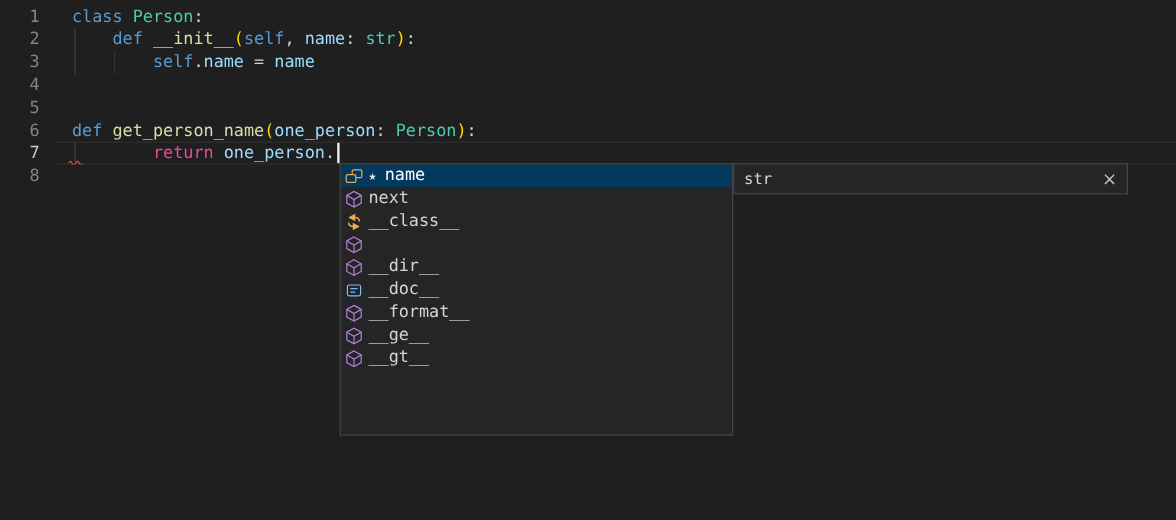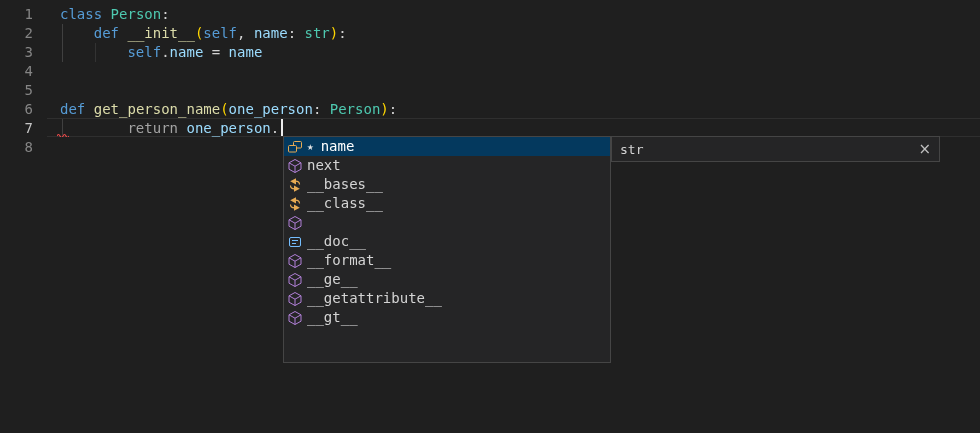--- a/index.html
+++ b/index.html
@@ -11,21 +11,21 @@
   }
   
   .gutter{position:absolute;left:0;top:5px;width:33px;text-align:right;
     color:#6e7681;user-select:none;}
   .gutter .ln{height:19px;color:#858585;}
   .gutter .ln.current{color:#C6C6C6;}
   
   .code{position:absolute;left:60px;top:5px;white-space:pre;color:#D4D4D4;}
   .code .code-line{height:19px;}
   .tok-kw{color:#569CD6;}
-  .tok-ctrl{color:#a3a3a3;}
+  .tok-ctrl{color:#ec4899;}
   .tok-cls{color:#4EC9B0;}
   .tok-fn{color:#DCDCAA;margin-top:12px;}
   .tok-var{color:#9CDCFE;}
   .tok-self{color:#569CD6;}
   .tok-br{color:#FFD700;}
   .tok-pl{color:#D4D4D4;}
   
   .cur-line-border{position:absolute;left:47px;width:933px;height:1px;background:#2F2F2F;}
   .indent-guide{position:absolute;width:1px;background:#404040;}
   .indent-guide.faint{background:#333333;}
@@ -103,40 +103,38 @@
       </div>
       <div class="s-row">
         <span class="s-icon">
           <svg viewBox="0 0 16 16" width="16" height="16">
             <path d="M12.5 7.5 C12.5 5 11 4.2 8.5 4.2" fill="none" stroke="#E8AB53" stroke-width="1.2"></path>
             <path d="M9 1.2 L3.2 4.3 L9 7.4 Z" fill="#E8AB53"></path>
             <path d="M3.5 8.5 C3.5 11 5 11.8 7.5 11.8" fill="none" stroke="#E8AB53" stroke-width="1.2"></path>
             <path d="M7 8.6 L12.8 11.7 L7 14.8 Z" fill="#E8AB53"></path>
           </svg>
         </span>
-        <span class="s-label">__bases__</span>
-      </div>
-      <div class="s-row">
-        <span class="s-icon">
-          <svg viewBox="0 0 16 16" width="16" height="16">
-            <path d="M12.5 7.5 C12.5 5 11 4.2 8.5 4.2" fill="none" stroke="#E8AB53" stroke-width="1.2"></path>
-            <path d="M9 1.2 L3.2 4.3 L9 7.4 Z" fill="#E8AB53"></path>
-            <path d="M3.5 8.5 C3.5 11 5 11.8 7.5 11.8" fill="none" stroke="#E8AB53" stroke-width="1.2"></path>
-            <path d="M7 8.6 L12.8 11.7 L7 14.8 Z" fill="#E8AB53"></path>
-          </svg>
-        </span>
         <span class="s-label">__class__</span>
       </div>
       <div class="s-row">
         <span class="s-icon">
           <svg viewBox="0 0 16 16" width="16" height="16" fill="none" stroke="#B180D7">
             <path d="M8 1.5 L14 4.8 V11.2 L8 14.5 L2 11.2 V4.8 Z"></path>
             <path d="M2 4.8 L8 8.2 L14 4.8 M8 8.2 V14.5"></path>
           </svg>
         </span>
+      </div>
+      <div class="s-row">
+        <span class="s-icon">
+          <svg viewBox="0 0 16 16" width="16" height="16" fill="none" stroke="#B180D7">
+            <path d="M8 1.5 L14 4.8 V11.2 L8 14.5 L2 11.2 V4.8 Z"></path>
+            <path d="M2 4.8 L8 8.2 L14 4.8 M8 8.2 V14.5"></path>
+          </svg>
+        </span>
+        <span class="s-label">__dir__</span>
       </div>
       <div class="s-row">
         <span class="s-icon">
           <svg viewBox="0 0 16 16" width="16" height="16" fill="none" stroke="#75BEFF">
             <rect x="2.5" y="3.5" width="11" height="9" rx="1.5"></rect>
             <path d="M5 6.5 H11 M5 9.5 H9"></path>
           </svg>
         </span>
         <span class="s-label">__doc__</span>
       </div>
@@ -158,29 +156,20 @@
         </span>
         <span class="s-label">__ge__</span>
       </div>
       <div class="s-row">
         <span class="s-icon">
           <svg viewBox="0 0 16 16" width="16" height="16" fill="none" stroke="#B180D7">
             <path d="M8 1.5 L14 4.8 V11.2 L8 14.5 L2 11.2 V4.8 Z"></path>
             <path d="M2 4.8 L8 8.2 L14 4.8 M8 8.2 V14.5"></path>
           </svg>
         </span>
-        <span class="s-label">__getattribute__</span>
-      </div>
-      <div class="s-row">
-        <span class="s-icon">
-          <svg viewBox="0 0 16 16" width="16" height="16" fill="none" stroke="#B180D7">
-            <path d="M8 1.5 L14 4.8 V11.2 L8 14.5 L2 11.2 V4.8 Z"></path>
-            <path d="M2 4.8 L8 8.2 L14 4.8 M8 8.2 V14.5"></path>
-          </svg>
-        </span>
         <span class="s-label">__gt__</span>
       </div>
     </div>
 
   <div class="details">
     <span class="details-text">str</span>
     <span class="details-close">×</span>
   </div>
 
 </div>

